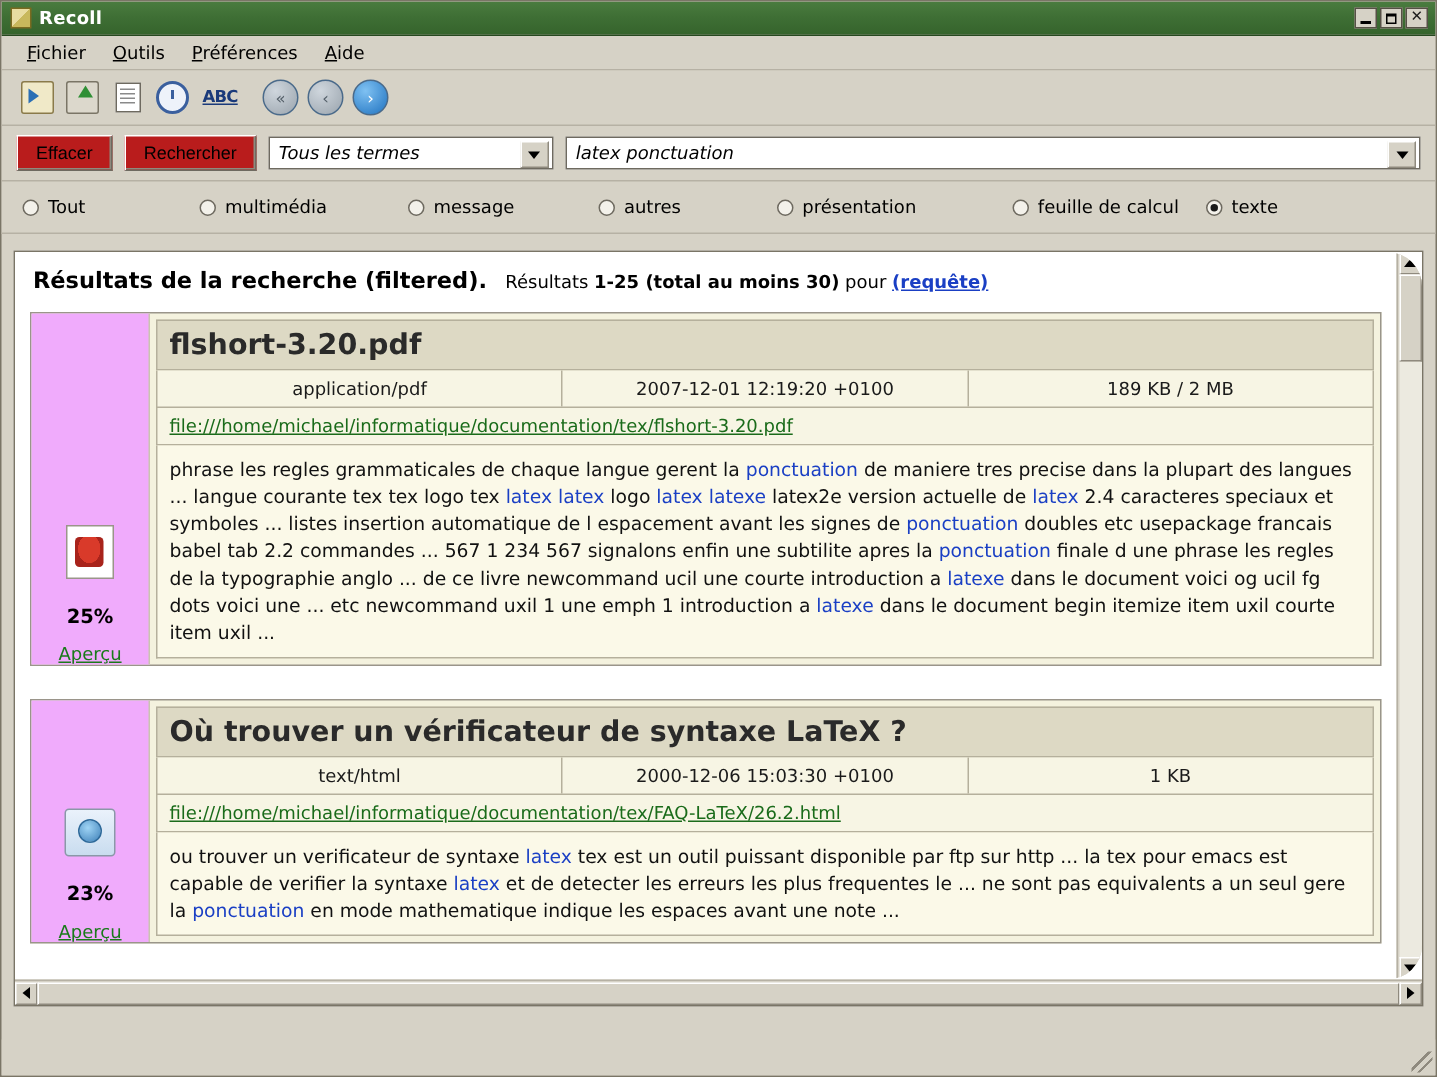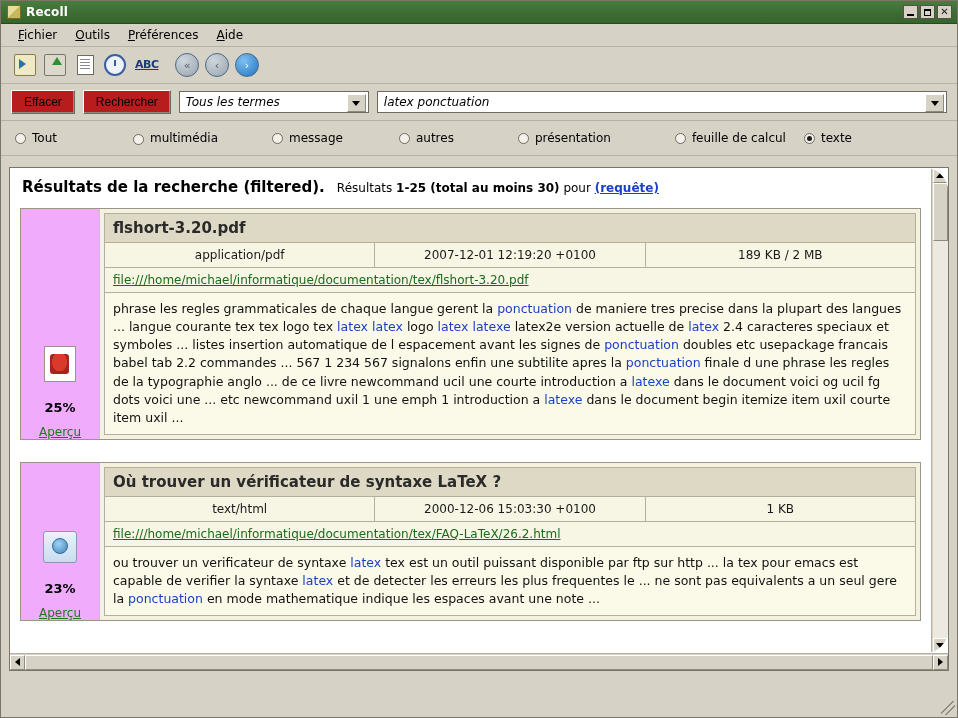--- a/index.html
+++ b/index.html
@@ -330,21 +330,21 @@
     width: 16px; height: 16px;
     border-radius: 50%;
     background: radial-gradient(circle at 40% 35%, #9fd4f5, #3e80b8);
     border: 1px solid #2f6a9a;
     box-sizing: border-box;
   }
   .res-right { flex: 1; padding: 4px; box-sizing: border-box; }
   .res-title {
     background: #ddd9c4;
     border: 1px solid #b5b09c;
-    font-size: 15px; font-weight: bold;
+    font-size: 19px; font-weight: bold;
     color: #2a2a2a;
     padding: 5px 8px;
   }
   .res-meta {
     display: flex;
     border: 1px solid #b5b09c;
     border-top: none;
     background: #f7f5e4;
   }
   .res-meta div {
@@ -503,21 +503,21 @@
       <span>latex ponctuation</span>
       <span class="arrowbox"></span>
     </div>
   </div>
 
   <div class="radiorow">
     <div class="radio" style="margin-left:8px;">
       <span class="dot"></span>
       <span>Tout</span>
     </div>
-    <div class="radio" style="margin-left:72px;align-items:flex-end;">
+    <div class="radio" style="margin-left:72px;">
       <span class="dot"></span>
       <span>multimédia</span>
     </div>
     <div class="radio" style="margin-left:50px;">
       <span class="dot"></span>
       <span>message</span>
     </div>
     <div class="radio" style="margin-left:52px;">
       <span class="dot"></span>
       <span>autres</span>

